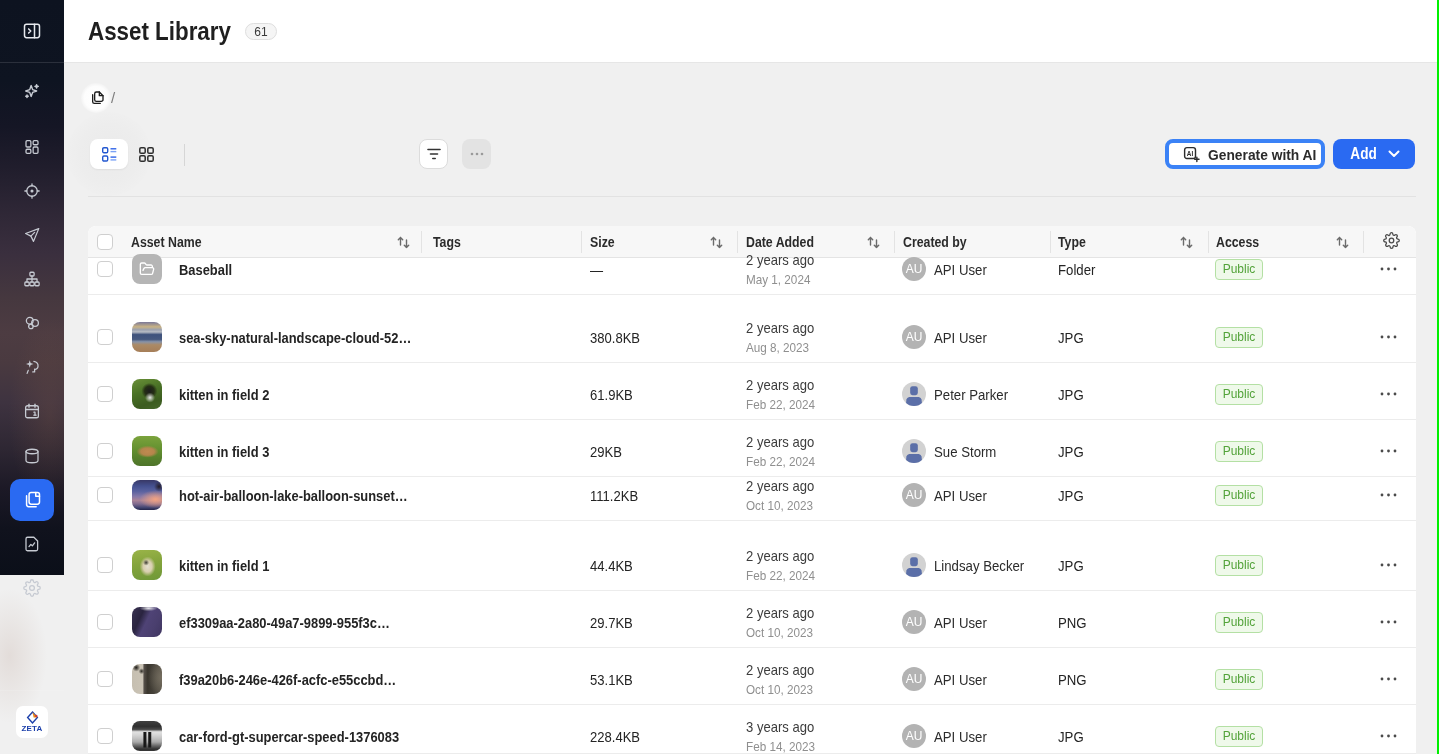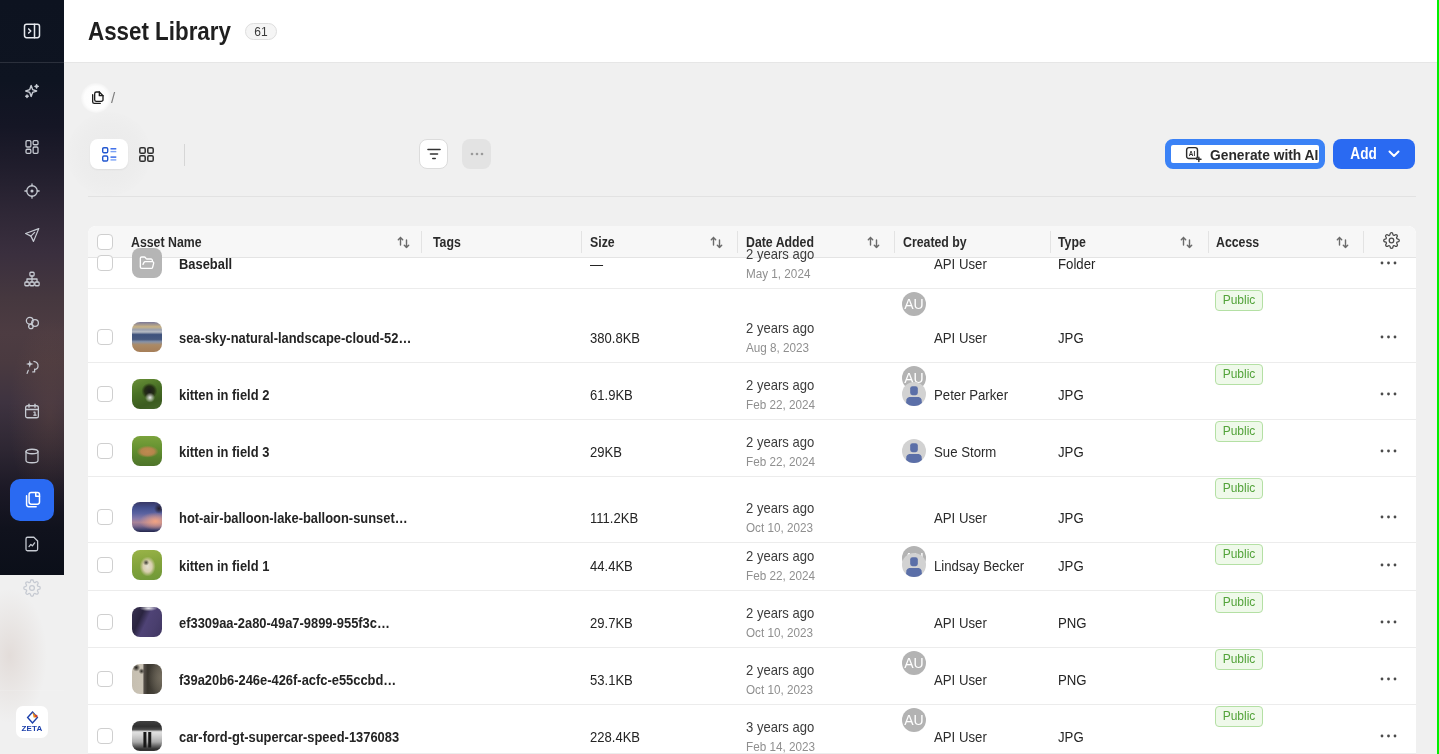--- a/index.html
+++ b/index.html
@@ -33,44 +33,44 @@
 .btn { position:absolute; top:75px; height:30px; border-radius:8px; display:flex; align-items:center; justify-content:center; }
 .btn-list { left:26px; width:38px; background:#fff; box-shadow:0 1px 2px rgba(0,0,0,0.06); }
 .btn-grid { left:64px; width:36px; }
 .tb-div { position:absolute; left:120px; top:80px; width:1px; height:22px; background:#d6d6d6; }
 .search { position:absolute; left:138px; top:75px; width:199px; height:30px; background:#fff; border:1px solid #dcdcdc; border-radius:8px; display:flex; align-items:center; }
 .search-ph { margin-left:12px; font-size:15px; color:#b0b0b0; transform:scaleX(0.9); transform-origin:0 50%; white-space:nowrap; }
 .search-sep { position:absolute; right:32px; top:0; width:1px; height:28px; background:#dcdcdc; }
 .search-ic { position:absolute; right:0; top:0; width:32px; height:28px; display:flex; align-items:center; justify-content:center; }
 .btn-filter { left:355px; width:29px; background:#fff; border:1px solid #dcdcdc; }
 .btn-more { left:398px; width:29px; background:#e3e3e3; }
-.btn-gen { left:1101px; width:160px; background:#fff; border:6px solid #3b82f6; font-size:15px; font-weight:700; color:#2b2b2b; justify-content:flex-start; padding-left:13px; }
+.btn-gen { left:1101px; width:160px; background:#fff; border:4px solid #3b82f6; font-size:15px; font-weight:700; color:#2b2b2b; justify-content:flex-start; padding-left:13px; }
 .btn-gen svg { margin-right:8px; }
 .btn-add { left:1269px; width:82px; background:#2a6af2; color:#fff; font-size:16px; font-weight:700; }
 .btn-add svg { margin-left:8px; }
 
 .toolbar-hr { position:absolute; left:24px; top:132px; width:1328px; height:1px; background:#e2e2e2; }
 
 
 .table { position:absolute; left:24px; top:162px; width:1328px; height:528px; background:#fff; border-radius:8px 8px 0 0; }
 .thead { position:absolute; left:0; top:0; width:1328px; height:32px; background:#f7f7f7; border-radius:8px 8px 0 0; border-bottom:1px solid #e4e4e4; }
 .th { position:absolute; top:0; height:32px; display:flex; align-items:center; font-size:14px; font-weight:700; color:#2b2b2b; transform:scaleX(0.88); transform-origin:0 50%; }
 .th-div { position:absolute; top:5px; width:1px; height:22px; background:#e3e3e3; }
 .sort { position:absolute; top:10px; }
 .row { position:absolute; left:0; width:1328px; border-bottom:1px solid #ececec; }
 .cb { position:absolute; left:9px; width:16px; height:16px; border:1px solid #cfcfcf; border-radius:4px; background:#fff; }
 .thumb { position:absolute; left:44px; width:30px; height:30px; border-radius:8px; }
 .aname { position:absolute; left:91px; font-size:15px; font-weight:700; color:#242424; white-space:nowrap; transform:scaleX(0.86); transform-origin:0 50%; }
 .size { position:absolute; left:502px; font-size:15px; color:#242424; transform:scaleX(0.87); transform-origin:0 50%; }
 .d1 { position:absolute; left:658px; font-size:15px; color:#3d3d3d; transform:scaleX(0.87); transform-origin:0 50%; white-space:nowrap; }
 .d2 { position:absolute; left:658px; font-size:13px; color:#8f8f8f; transform:scaleX(0.9); transform-origin:0 50%; white-space:nowrap; }
-.av { position:absolute; left:814px; width:24px; height:24px; border-radius:50%; background:#b3b3b3; color:#fff; font-size:14px; display:flex; align-items:center; justify-content:center;margin-top:41px; }
+.av { position:absolute; left:814px; width:24px; height:24px; border-radius:50%; background:#b3b3b3; color:#fff; font-size:12px; display:flex; align-items:center; justify-content:center; }
 .cname { position:absolute; left:846px; font-size:15px; color:#2b2b2b; transform:scaleX(0.88); transform-origin:0 50%; white-space:nowrap; }
 .type { position:absolute; left:970px; font-size:15px; color:#242424; transform:scaleX(0.88); transform-origin:0 50%; }
-.badge { position:absolute; left:1127px; width:48px; height:21px; background:#eff9ea; border:1px solid #b4e0a4; border-radius:4px; color:#53a33a; font-size:12px; display:flex; align-items:center; justify-content:center;margin-top:37px; }
+.badge { position:absolute; left:1127px; width:48px; height:21px; background:#eff9ea; border:1px solid #b4e0a4; border-radius:4px; color:#53a33a; font-size:12px; display:flex; align-items:center; justify-content:center; }
 
 .greenline { position:absolute; right:0; top:0; width:2px; height:754px; background:#00f000; z-index:99; }
 </style>
 </head>
 <body>
 
 <aside class="sidebar">
   <div style="position:absolute;left:0;top:0;width:64px;height:754px;background:radial-gradient(ellipse 55px 130px at 78% 55%, rgba(150,100,72,0.20), rgba(0,0,0,0) 75%),radial-gradient(ellipse 50px 90px at 15% 87%, rgba(145,100,80,0.14), rgba(0,0,0,0) 75%);"></div>
   <div class="sb-div" style="top:62px"></div>
   <div class="sb-ic" style="top:31px" id="ic-panel">
@@ -298,21 +298,21 @@
           </svg>
         </div>
         <div class="cb" style="top:8px"></div>
         <div style="position:absolute;left:1295px;top:6px">
           <svg width="17" height="17" viewBox="0 0 24 24" fill="none" stroke="#4a4a4a" stroke-width="1.8" stroke-linecap="round" stroke-linejoin="round">
             <circle cx="12" cy="12" r="3.2"></circle>
             <path d="M19.4 15a1.65 1.65 0 0 0 .33 1.82l.06.06a2 2 0 1 1-2.83 2.83l-.06-.06a1.65 1.65 0 0 0-1.82-.33 1.65 1.65 0 0 0-1 1.51V21a2 2 0 1 1-4 0v-.09a1.65 1.65 0 0 0-1-1.51 1.65 1.65 0 0 0-1.82.33l-.06.06a2 2 0 1 1-2.83-2.83l.06-.06a1.65 1.65 0 0 0 .33-1.82 1.65 1.65 0 0 0-1.51-1H3a2 2 0 1 1 0-4h.09a1.65 1.65 0 0 0 1.51-1 1.65 1.65 0 0 0-.33-1.82l-.06-.06a2 2 0 1 1 2.83-2.83l.06.06a1.65 1.65 0 0 0 1.82.33h.01a1.65 1.65 0 0 0 1-1.51V3a2 2 0 1 1 4 0v.09a1.65 1.65 0 0 0 1 1.51h.01a1.65 1.65 0 0 0 1.82-.33l.06-.06a2 2 0 1 1 2.83 2.83l-.06.06a1.65 1.65 0 0 0-.33 1.82v.01a1.65 1.65 0 0 0 1.51 1H21a2 2 0 1 1 0 4h-.09a1.65 1.65 0 0 0-1.51 1z"></path>
           </svg>
         </div>
       </div>
-      <div class="row" style="top:15px;height:48px">
+      <div class="row" style="top:21px;height:48px">
         <div class="cb" style="top:14px"></div>
         <div class="thumb" style="top:7px;background:#b5b5b5;">
           <svg width="16" height="16" viewBox="0 0 24 24" fill="none" stroke="#fff" stroke-width="2" stroke-linecap="round" stroke-linejoin="round" style="margin:7px">
             <path d="m6 14 1.5-2.9A2 2 0 0 1 9.24 10H20a2 2 0 0 1 1.94 2.5l-1.54 6a2 2 0 0 1-1.95 1.5H4a2 2 0 0 1-2-2V5a2 2 0 0 1 2-2h3.9a2 2 0 0 1 1.69.9l.81 1.2a2 2 0 0 0 1.67.9H18a2 2 0 0 1 2 2v2"></path>
           </svg>
         </div>
         <div class="aname" style="top:14px">Baseball</div>
         <div class="size" style="top:14px">—</div>
         <div class="d1" style="top:4px">2 years ago</div>
         <div class="d2" style="top:25px">May 1, 2024</div>
@@ -400,21 +400,21 @@
         <div class="type" style="top:23px">JPG</div>
         <div class="badge" style="top:20.5px">Public</div>
         <div style="position:absolute;left:1292px;top:29px">
           <svg width="17" height="4" viewBox="0 0 17 4">
             <circle cx="2" cy="2" r="1.4" fill="#4a4a4a"></circle>
             <circle cx="8.5" cy="2" r="1.4" fill="#4a4a4a"></circle>
             <circle cx="15" cy="2" r="1.4" fill="#4a4a4a"></circle>
           </svg>
         </div>
       </div>
-      <div class="row" style="top:260px;height:57px">
+      <div class="row" style="top:238px;height:57px">
         <div class="cb" style="top:23px"></div>
         <div class="thumb" style="top:16px;background:radial-gradient(circle 5px at 90% 22%, #241c26 0%, rgba(0,0,0,0) 100%),radial-gradient(ellipse 16px 9px at 78% 64%, #f2a382 0%, rgba(242,163,130,0) 100%),linear-gradient(180deg,#383866 0%,#44508f 20%,#5a62a0 38%,#8578a8 55%,#a98398 68%,#7f6a8e 80%,#424470 92%,#24244a 100%);"></div>
         <div class="aname" style="top:23px">hot-air-balloon-lake-balloon-sunset…</div>
         <div class="size" style="top:23px">111.2KB</div>
         <div class="d1" style="top:13px">2 years ago</div>
         <div class="d2" style="top:34px">Oct 10, 2023</div>
         <div class="av" style="top:19px">AU</div>
         <div class="cname" style="top:23px">API User</div>
         <div class="type" style="top:23px">JPG</div>
         <div class="badge" style="top:20.5px">Public</div>

